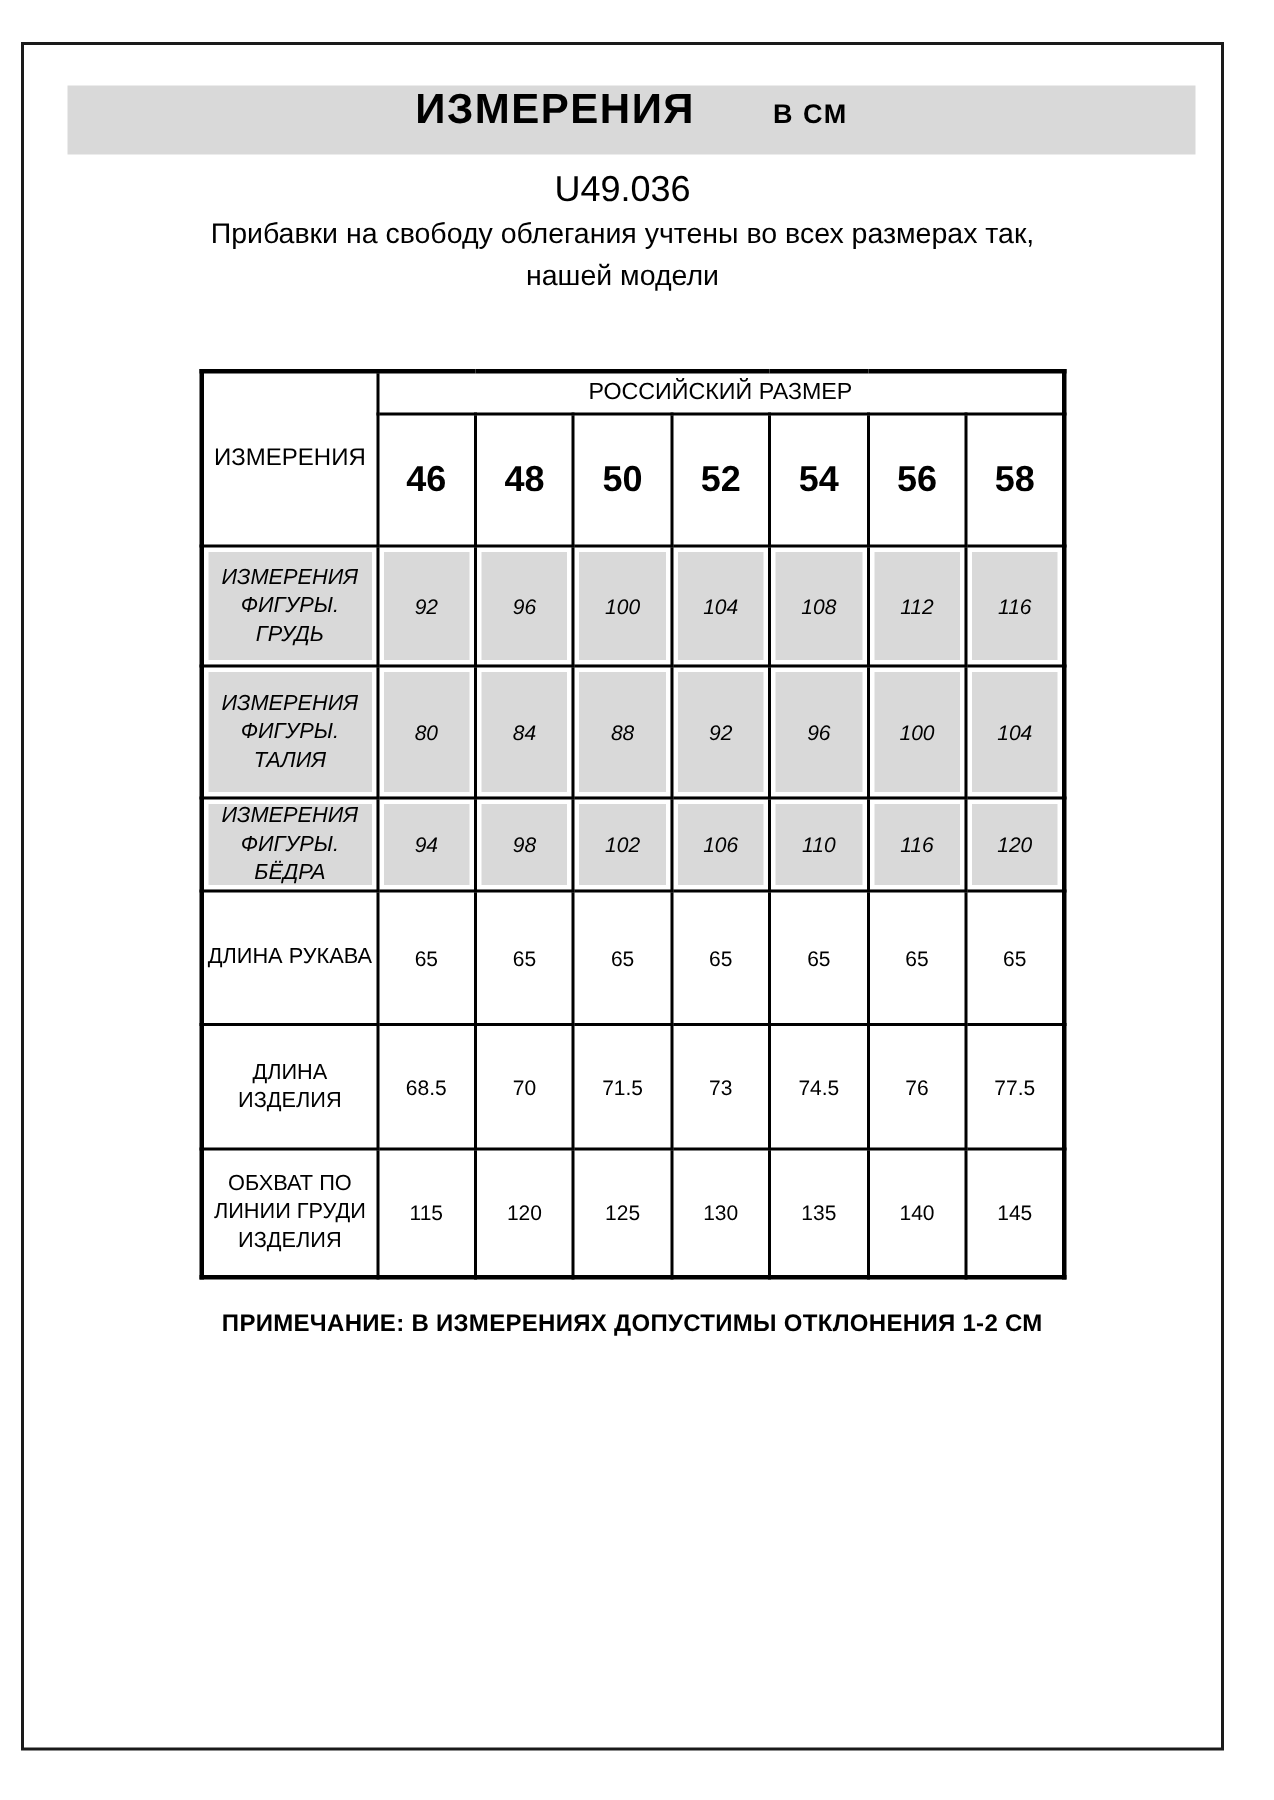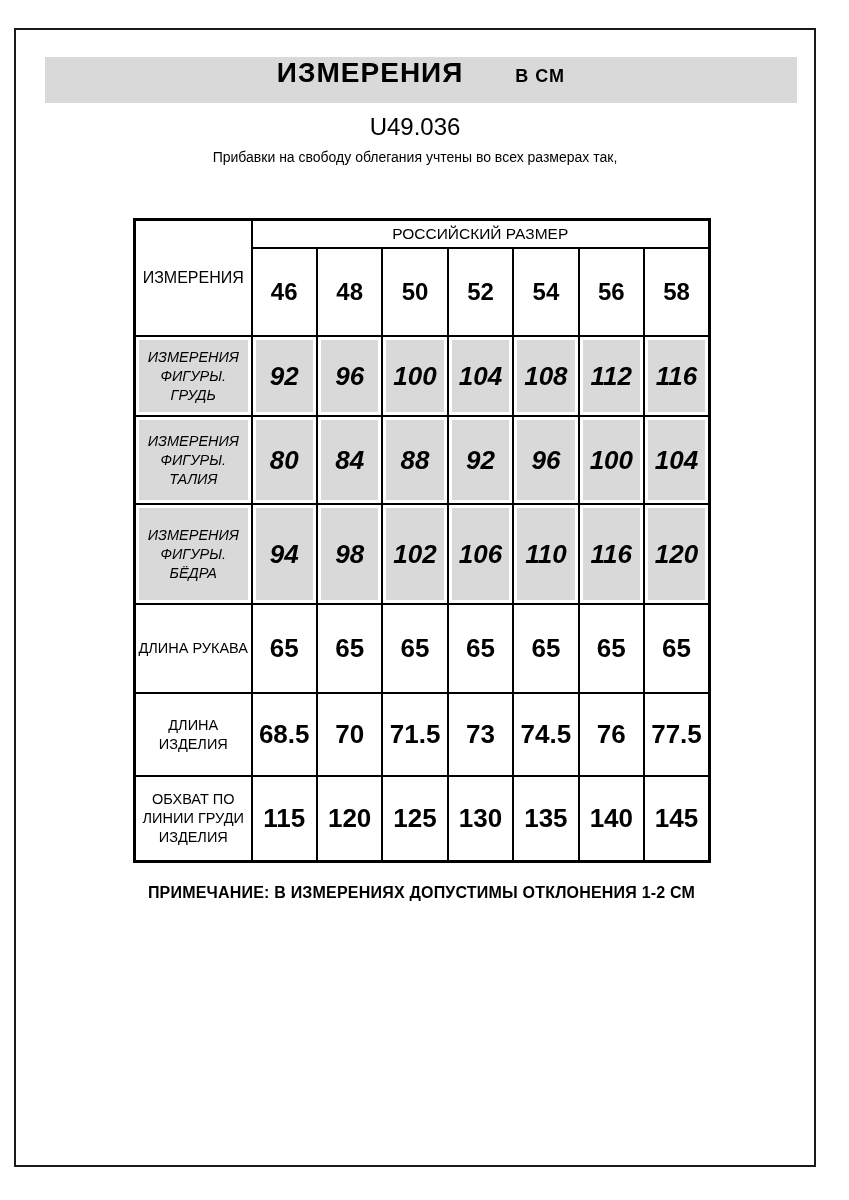--- a/index.html
+++ b/index.html
@@ -17,35 +17,35 @@
     background:var(--shade,#d9d9d9);
     display:flex; align-items:baseline; justify-content:center; gap:52px;
   }
   .title-bar .t1 { font-size:28px; font-weight:600; letter-spacing:1px; }
   .title-bar .t2 { font-size:28px; font-weight:800; letter-spacing:1px; }
   .title-bar .t3 { font-size:18px; font-weight:600; letter-spacing:1px; }
   .article {
     margin-top:10px; text-align:center; font-size:24px; font-weight:400;
   }
   .description {
-    margin-top:2px; text-align:center; font-size:14px; line-height:28px;
+    margin-top:2px; text-align:center; font-size:19px; line-height:28px;
   }
   table.size-table {
     margin:47px 0 0 117px; width:578px; table-layout:fixed;
     border-collapse:collapse; border:3px solid #000;
   }
   table.size-table td {
     border:2px solid #000; text-align:center; vertical-align:middle;
     padding:0 2px; overflow:hidden;
   }
   td.corner { font-size:16px; }
   td.group  { font-size:15.5px; height:26px; }
   td.size-cell { font-size:24px; font-weight:700; height:86px; }
   td.label-cell { font-size:14.5px; line-height:19px; }
-  td.value-cell { font-size:26px;font-weight:bold; }
+  td.value-cell { font-size:14px; }
   tr.shaded td {
     background:var(--shade,#d9d9d9);
     box-shadow:inset 0 0 0 3px #ffffff;
     margin-left:24px;
   }
   tr.shaded td { font-style:italic; }
   .note {
     margin-top:21px; text-align:center; font-size:16px; font-weight:700;
     letter-spacing:0.2px;
     padding-left:13px;
@@ -58,20 +58,21 @@
 
   <div class="title-bar">
     <span class="t1">ИЗМЕРЕНИЯ</span>
     <span class="t3">В СМ</span>
   </div>
 
   <div class="article">U49.036</div>
 
   <div class="description">
     <div>Прибавки на свободу облегания учтены во всех размерах так,</div>
+    <div>нашей модели</div>
   </div>
 
   <table class="size-table">
     <colgroup>
       <col style="width:117px">
       <col>
         <col>
         <col>
         <col>
         <col>
@@ -107,21 +108,21 @@
         <tr class="shaded" style="height: 88px;">
           <td class="label-cell">ИЗМЕРЕНИЯ ФИГУРЫ. ТАЛИЯ</td>
           <td class="value-cell">80</td>
           <td class="value-cell">84</td>
           <td class="value-cell">88</td>
           <td class="value-cell">92</td>
           <td class="value-cell">96</td>
           <td class="value-cell">100</td>
           <td class="value-cell">104</td>
         </tr>
-        <tr class="shaded" style="height: 100px;">
+        <tr class="shaded" style="height: 62px;">
           <td class="label-cell">ИЗМЕРЕНИЯ ФИГУРЫ. БЁДРА</td>
           <td class="value-cell">94</td>
           <td class="value-cell">98</td>
           <td class="value-cell">102</td>
           <td class="value-cell">106</td>
           <td class="value-cell">110</td>
           <td class="value-cell">116</td>
           <td class="value-cell">120</td>
         </tr>
         <tr class="" style="height: 89px;">

